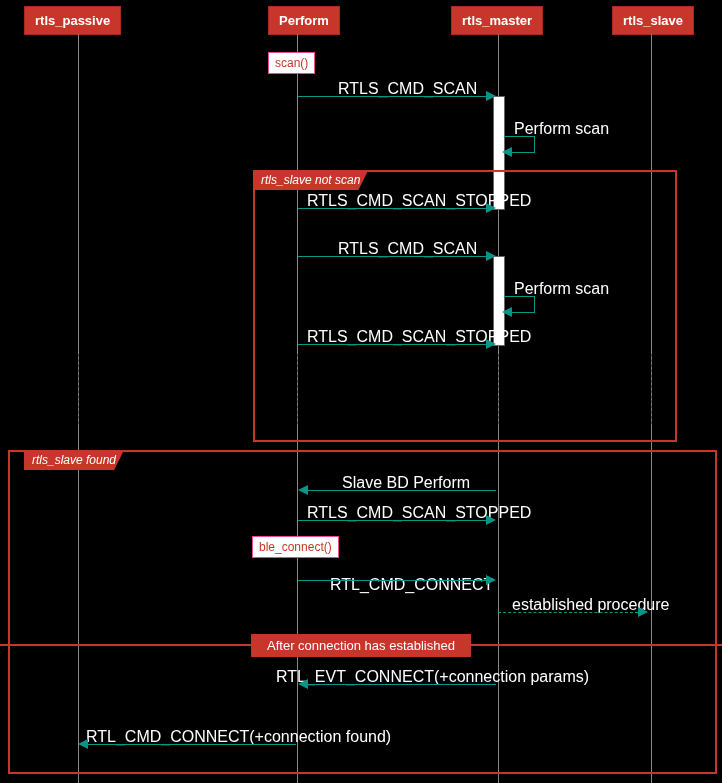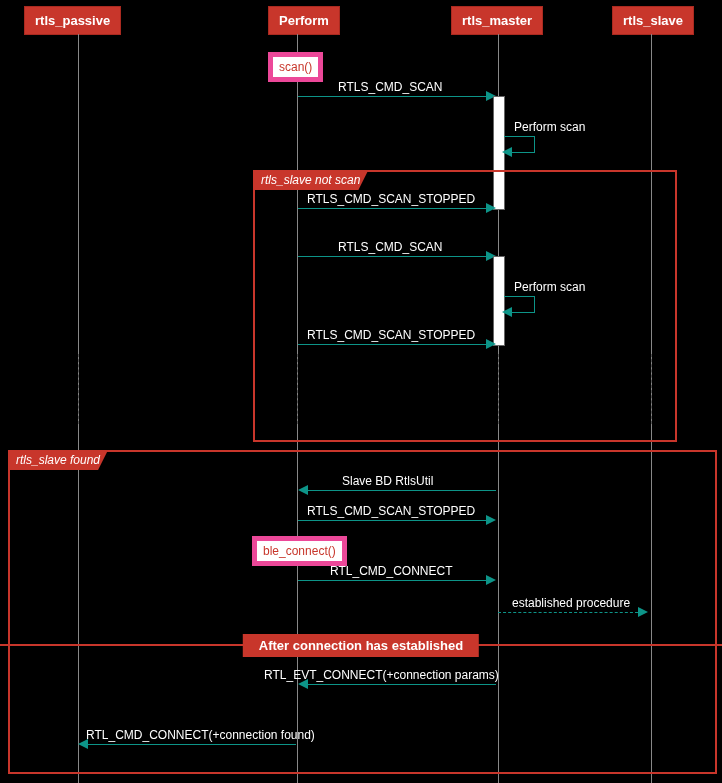--- a/index.html
+++ b/index.html
@@ -34,21 +34,21 @@
     border-left: 1px dashed #888;
   }
   .activation {
     position: absolute;
     width: 10px;
     background: #fff;
     border: 1px solid #666;
   }
   .msg {
     position: absolute;
-    font-size: 12px;
+    font-size: 16px;
     color: #fff;
   }
   .arrow-line {
     position: absolute;
     height: 1px;
     background: #0d9488;
   }
   .arrow-head-r {
     position: absolute;
     width: 0; height: 0;
@@ -66,21 +66,21 @@
   .self-loop {
     position: absolute;
     border: 1px solid #0d9488;
     border-left: none;
     width: 30px;
     height: 15px;
   }
   .note-box {
     position: absolute;
     background: #fff;
-    border: 5px solid #ec4899;
+    border: 1px solid #ec4899;
     color: #c8362b;
     font-size: 12px;
     padding: 3px 6px;
   }
   .group-box {
     position: absolute;
     border: 2px solid #c8362b;
   }
   .group-label {
     position: absolute;
@@ -95,21 +95,21 @@
     position: absolute;
     height: 2px;
     background: #c8362b;
     left: 0;
     right: 0;
   }
   .divider-text {
     position: absolute;
     background: #c8362b;
     color: #fff;
-    font-weight: bold;
+    font-weight: normal;
     font-size: 13px;
     padding: 4px 16px;
     left: 50%;
     transform: translateX(-50%);
   }
   .dotted-line {
     position: absolute;
     border-top: 1px dashed #0d9488;
   }
 </style>
@@ -158,42 +158,42 @@
 
 <div class="msg" style="left:514px; top:280px">Perform scan</div>
 <div class="self-loop" style="left:504px; top:296px"></div>
 <div class="arrow-head-l" style="left:502px; top:307px"></div>
 
 <div class="msg" style="left:307px; top:328px">RTLS_CMD_SCAN_STOPPED</div>
 <div class="arrow-line" style="left:298px; width:188px; top:344px"></div>
 <div class="arrow-head-r" style="left:486px; top:339px"></div>
 
 <div class="group-box" style="left:8px; top:450px; width:705px; height:320px"></div>
-<div class="group-label" style="left:8px; top:450px">rtls_slave found</div>
+<div class="group-label" style="left:24px; top:450px">rtls_slave found</div>
 
-<div class="msg" style="left:342px; top:474px">Slave BD RtlsUtil</div>
+<div class="msg" style="left:342px; top:474px">Slave BD Perform</div>
 <div class="arrow-line" style="left:308px; width:188px; top:490px"></div>
 <div class="arrow-head-l" style="left:298px; top:485px"></div>
 
 <div class="msg" style="left:307px; top:504px">RTLS_CMD_SCAN_STOPPED</div>
 <div class="arrow-line" style="left:298px; width:188px; top:520px"></div>
 <div class="arrow-head-r" style="left:486px; top:515px"></div>
 
 <div class="note-box" style="left:252px; top:536px">ble_connect()</div>
 
-<div class="msg" style="left:330px; top:564px">RTL_CMD_CONNECT</div>
+<div class="msg" style="left:330px; top:576px">RTL_CMD_CONNECT</div>
 <div class="arrow-line" style="left:298px; width:188px; top:580px"></div>
 <div class="arrow-head-r" style="left:486px; top:575px"></div>
 
 <div class="msg" style="left:512px; top:596px">established procedure</div>
 <div class="dotted-line" style="left:498px; width:140px; top:612px"></div>
 <div class="arrow-head-r" style="left:638px; top:607px"></div>
 
 <div class="divider-line" style="top:644px"></div>
 <div class="divider-text" style="top:634px">After connection has established</div>
 
-<div class="msg" style="left:264px; top:668px">RTL_EVT_CONNECT(+connection params)</div>
+<div class="msg" style="left:276px; top:668px">RTL_EVT_CONNECT(+connection params)</div>
 <div class="arrow-line" style="left:308px; width:188px; top:684px"></div>
 <div class="arrow-head-l" style="left:298px; top:679px"></div>
 
 <div class="msg" style="left:86px; top:728px">RTL_CMD_CONNECT(+connection found)</div>
 <div class="arrow-line" style="left:88px; width:208px; top:744px"></div>
 <div class="arrow-head-l" style="left:78px; top:739px"></div>
 
 </body></html>

